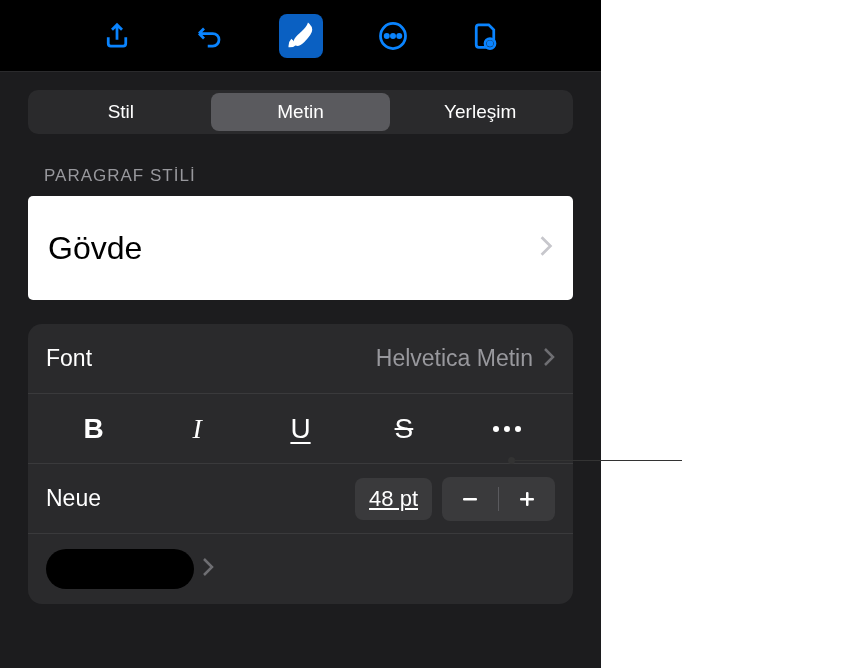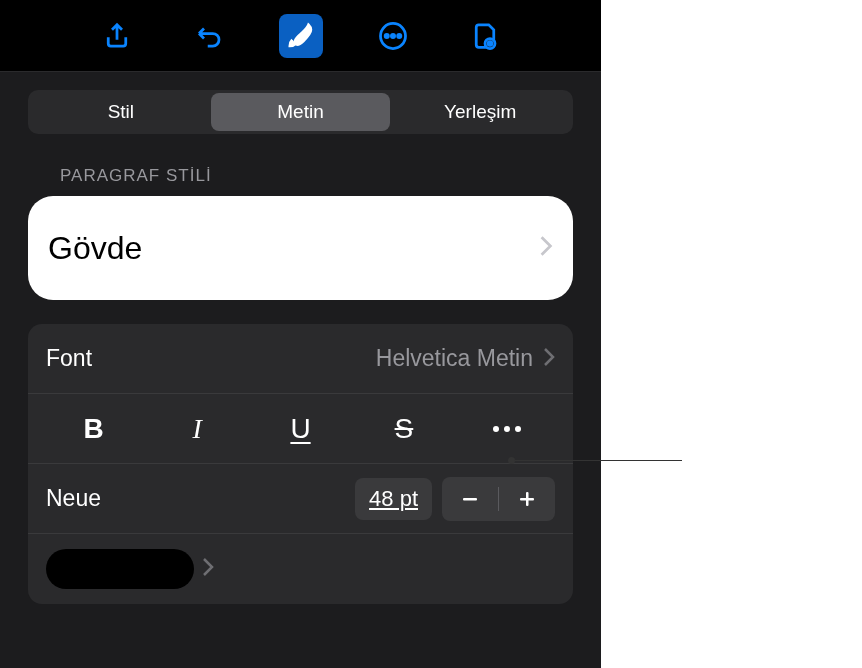--- a/index.html
+++ b/index.html
@@ -63,30 +63,30 @@
       justify-content: center;
       border-radius: 8px;
       font-size: 19px;
       color: #fff;
       font-weight: 400;
     }
     .tab.active {
       background: #5a5a5e;
     }
     .section-label {
-      padding: 32px 44px 10px 60px;
+      padding: 32px 44px 10px 44px;
       color: #98989d;
       font-size: 17px;
       letter-spacing: 1px;
       font-weight: 400;
     }
     .style-card {
       margin: 0 28px;
       background: #fff;
-      border-radius: 25px;
+      border-radius: 5px;
       height: 104px;
       display: flex;
       align-items: center;
       padding: 0 20px;
       justify-content: space-between;
     }
     .style-card-label {
       font-size: 32px;
       color: #000;
       font-weight: 400;

